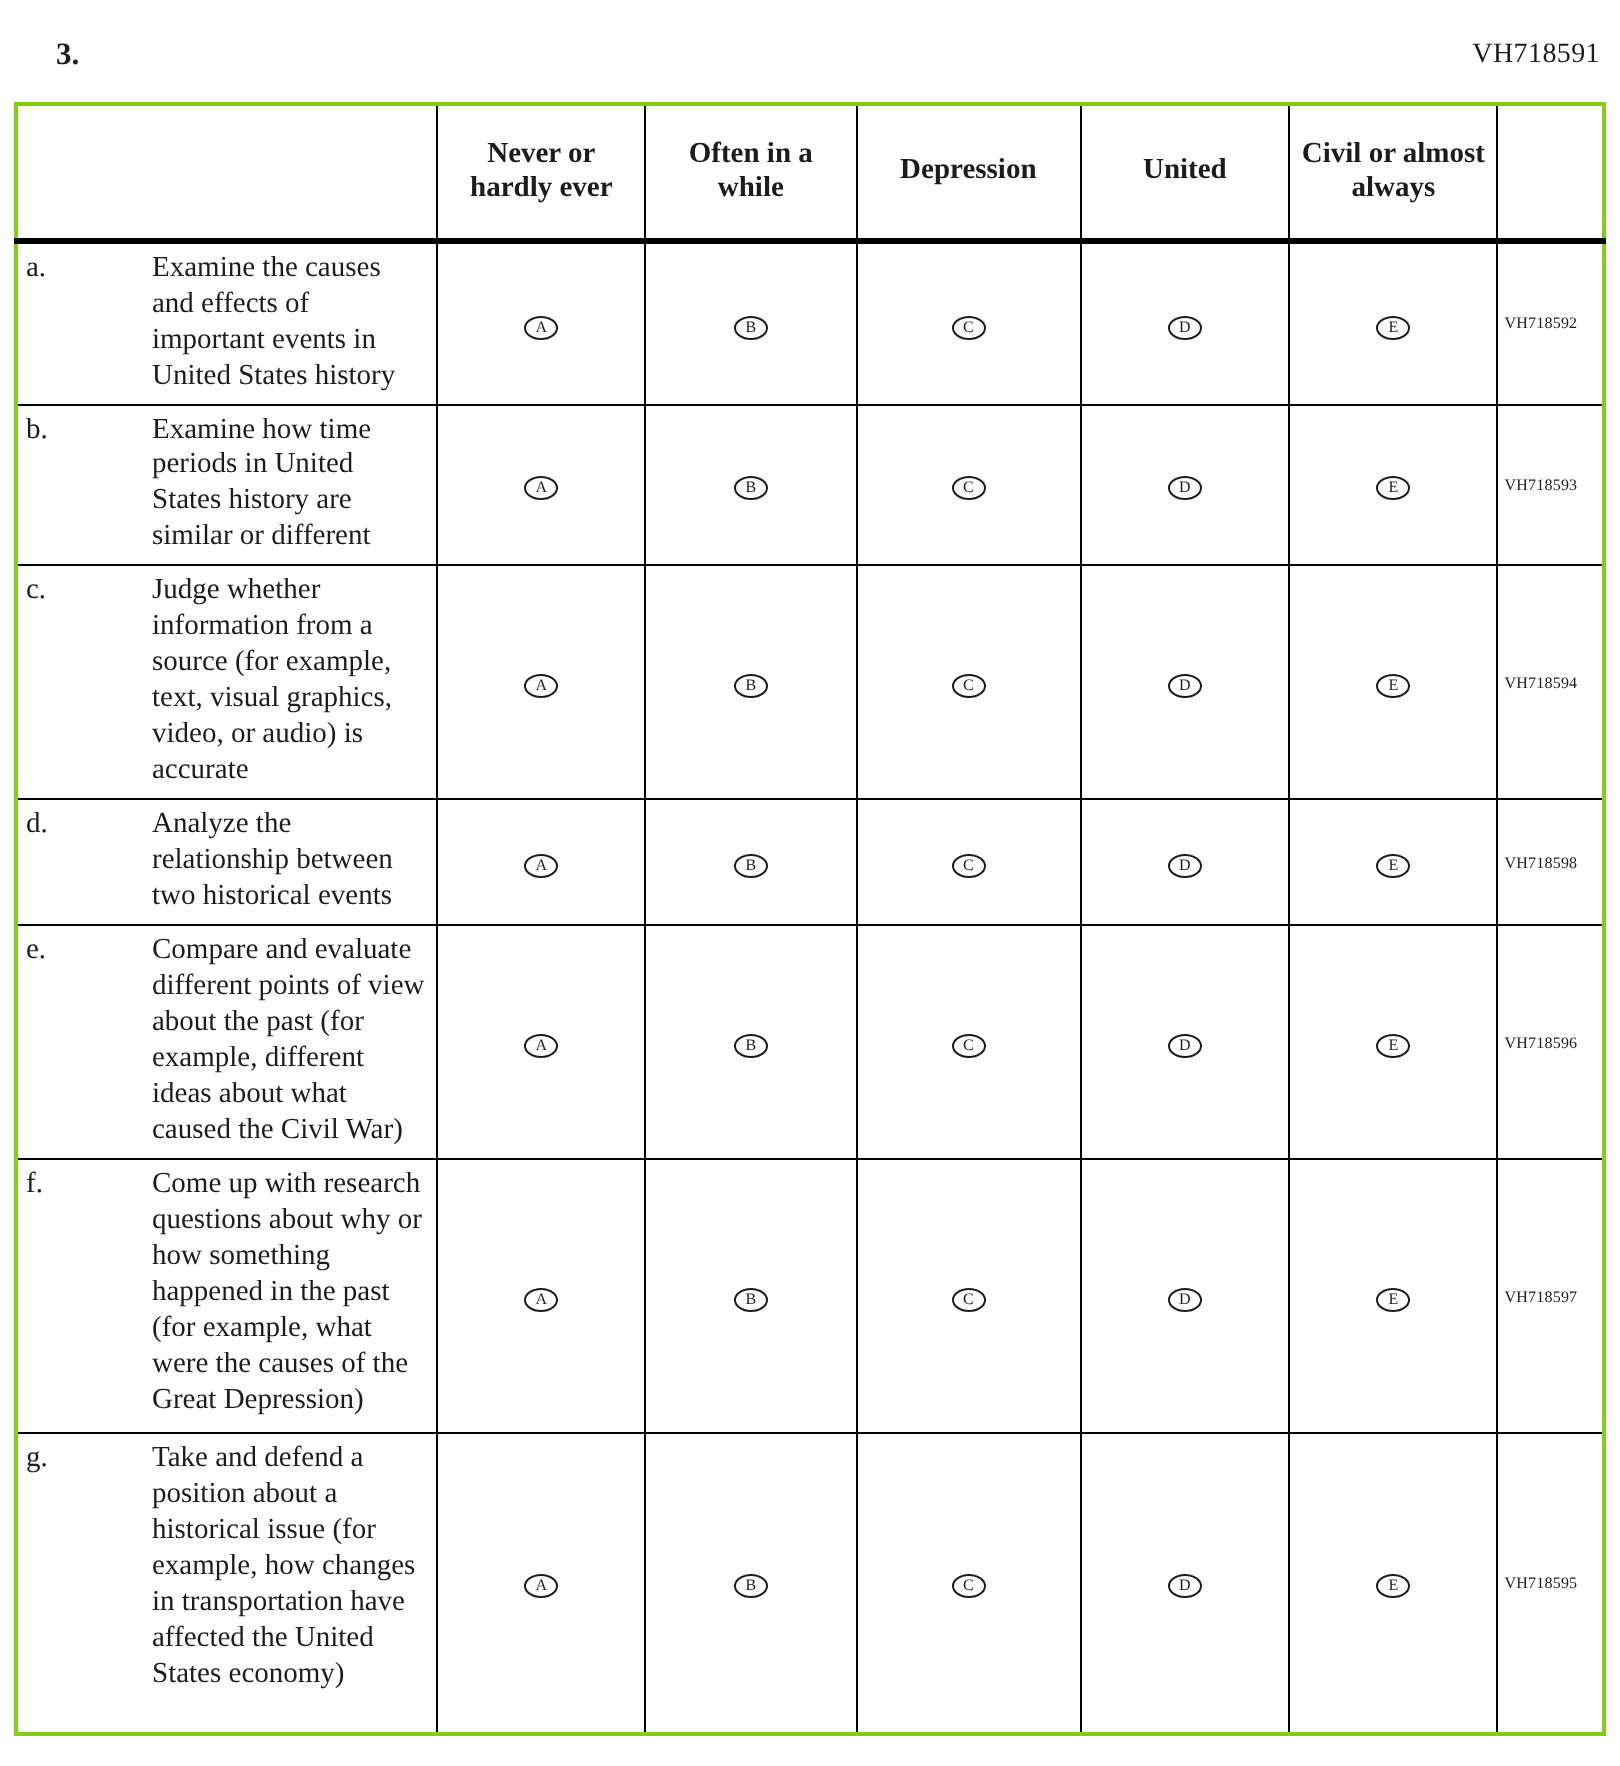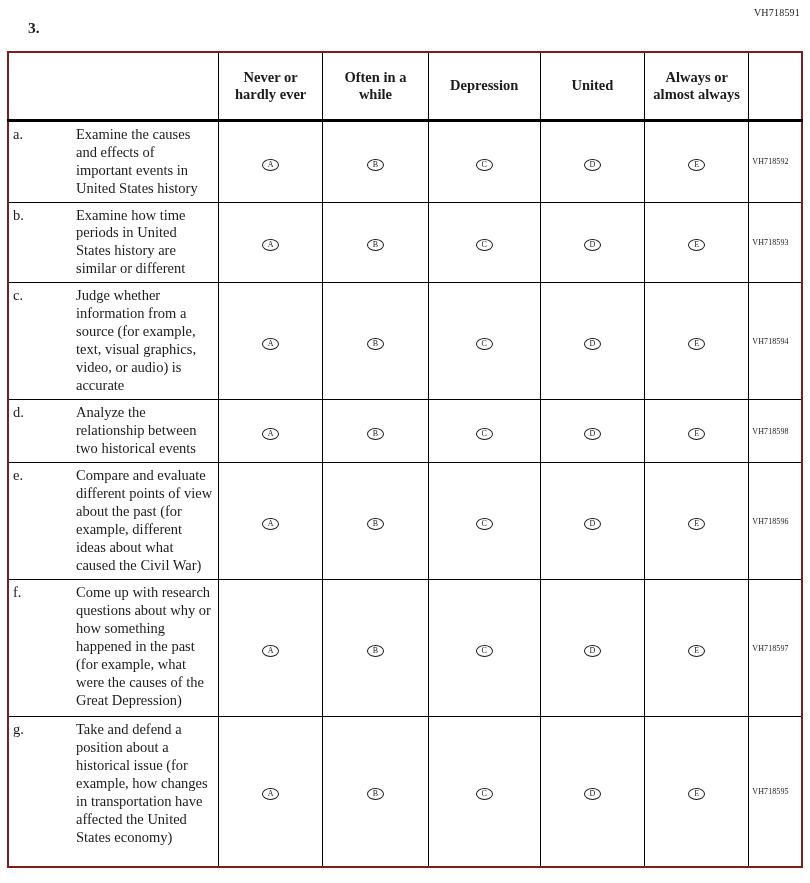--- a/index.html
+++ b/index.html
@@ -12,23 +12,23 @@
     font-family: "Liberation Serif", serif;
   }
   .page {
     position: relative;
     width: 810px;
     height: 883px;
     padding: 4px 7px 0 7px;
   }
   .top-code {
     position: absolute;
-    top: 7px;
+    top: 20px;
     right: 10px;
-    font-size: 10px;
+    font-size: 14px;
     letter-spacing: 0.2px;
   }
   .question {
     display: flex;
     margin: 14px 0 0 21px;
     font-size: 15.5px;
     line-height: 1.3;
   }
   .qnum {
     flex: 0 0 27px;
@@ -37,21 +37,21 @@
   .qtext {
     max-width: 648px;
   }
   .qtext b { font-weight: bold; }
 
   table.grid {
     border-collapse: collapse;
     table-layout: fixed;
     width: 796px;
     margin-top: 13px;
-    border: 2px solid #7f1d1d;
+    border: 2px solid #84cc16;
   }
   table.grid th, table.grid td {
     border: 1px solid #000;
   }
   table.grid thead th {
     border-bottom: 3px solid #000;
     font-size: 14.5px;
     font-weight: bold;
     text-align: center;
     vertical-align: middle;
@@ -113,21 +113,21 @@
       <col style="width:104px">
       <col style="width:53px">
     </colgroup>
     <thead>
       <tr style="height:68px">
         <th></th>
         <th>Never or hardly ever</th>
         <th>Often in a while</th>
         <th>Depression</th>
         <th>United</th>
-        <th>Always or almost always</th>
+        <th>Civil or almost always</th>
         <th></th>
       </tr>
     </thead>
     <tbody>
 
       <tr style="height:79px">
         <td class="label-cell">
           <span class="row-flex">
               <span class="row-letter">a.</span>
               <span class="row-text">Examine the causes and effects of important events in United States history</span>

